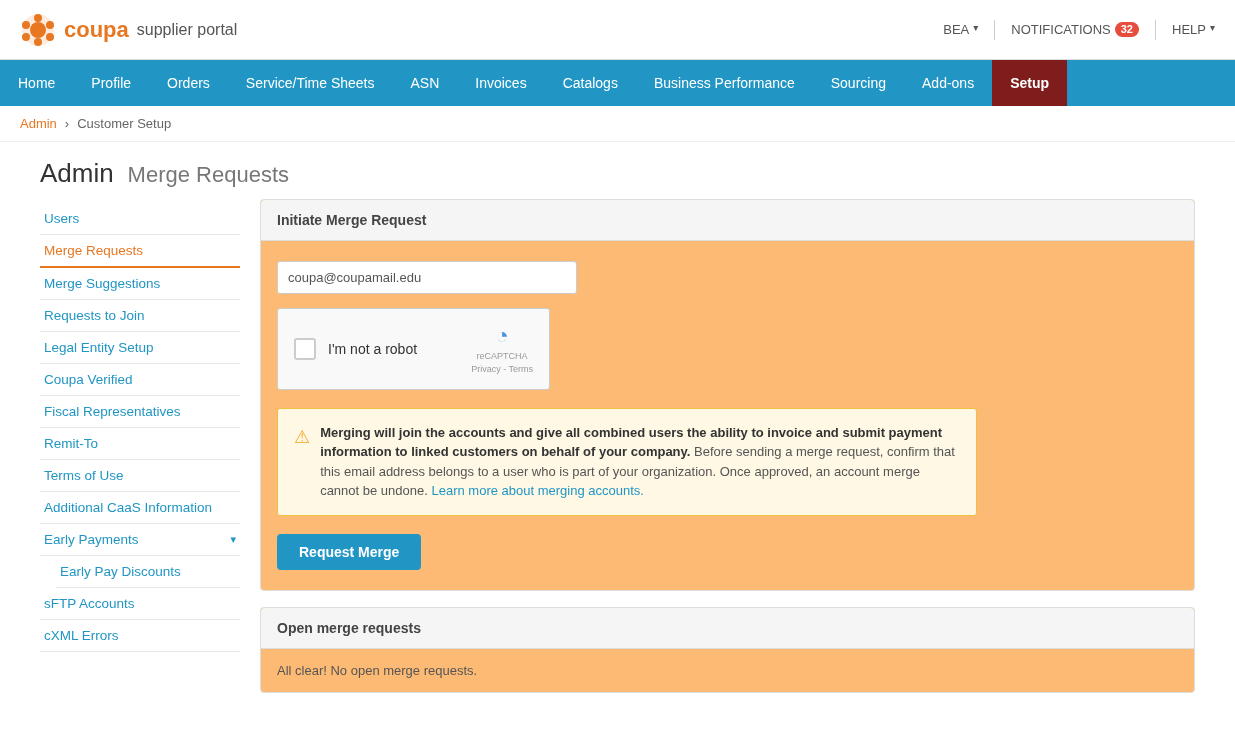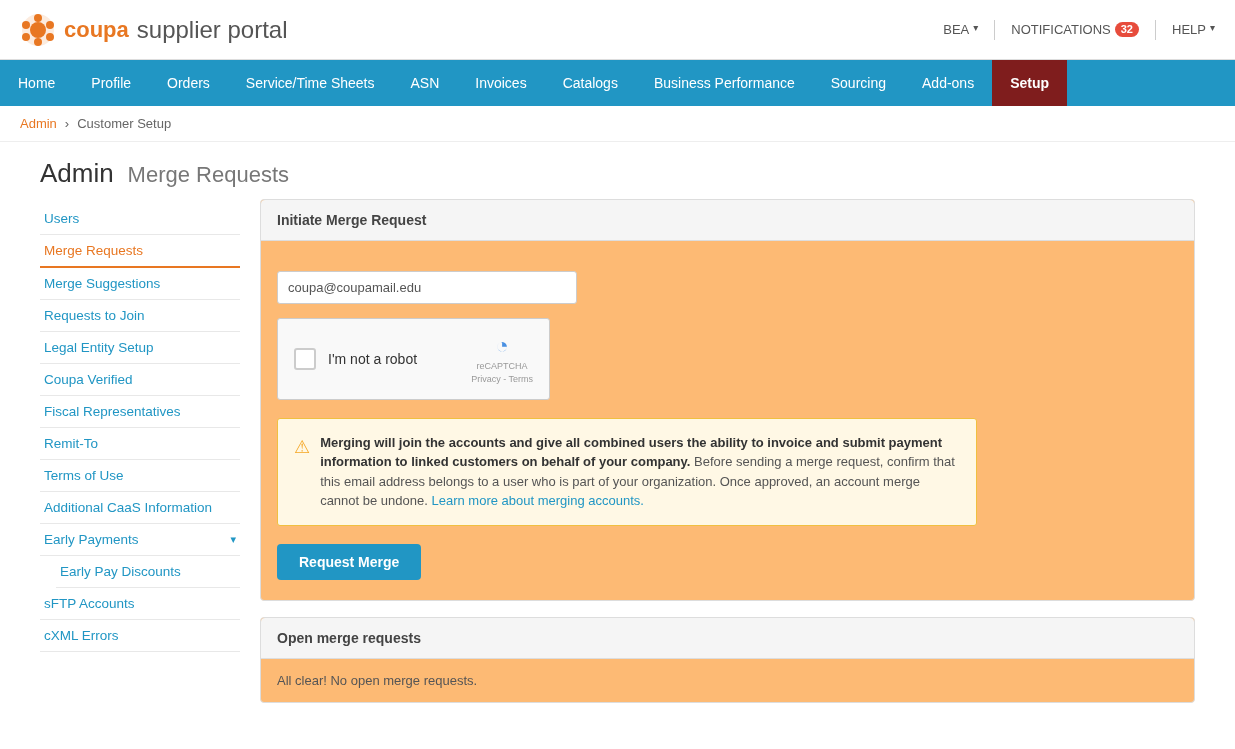--- a/index.html
+++ b/index.html
@@ -164,21 +164,20 @@
     
     .form-input {
       width: 300px;
       padding: 8px 10px;
       border: 1px solid #ccc;
       border-radius: 3px;
       font-size: 13px;
       color: #555;
       margin-bottom: 14px;
       display: block;
-      margin-top: 10px;
     }
 
     
     .recaptcha-box {
       width: 273px;
       border: 1px solid #ccc;
       border-radius: 3px;
       background: #f9f9f9;
       padding: 14px 16px;
       display: flex;
@@ -270,21 +269,21 @@
       <circle cx="18" cy="18" r="16" fill="#e87722" opacity="0.15"></circle>
       <circle cx="18" cy="18" r="8" fill="#e87722"></circle>
       <circle cx="18" cy="6" r="4" fill="#e87722"></circle>
       <circle cx="30" cy="13" r="4" fill="#e87722"></circle>
       <circle cx="30" cy="25" r="4" fill="#e87722"></circle>
       <circle cx="18" cy="30" r="4" fill="#e87722"></circle>
       <circle cx="6" cy="25" r="4" fill="#e87722"></circle>
       <circle cx="6" cy="13" r="4" fill="#e87722"></circle>
     </svg>
     <span style="font-size:22px; color:#e87722; font-weight:700;">coupa</span>
-    <span style="font-size:24px; color:#555; font-weight:300;"> supplier portal</span>
+    <span style="font-size:16px; color:#555; font-weight:300;"> supplier portal</span>
   </div>
   <div class="top-right">
     <div class="top-right-item">
       <span>BEA</span>
       <span style="font-size:10px;">▾</span>
     </div>
     <div class="divider-v"></div>
     <div class="top-right-item">
       <span>NOTIFICATIONS</span>
       <span class="notif-badge">32</span>

